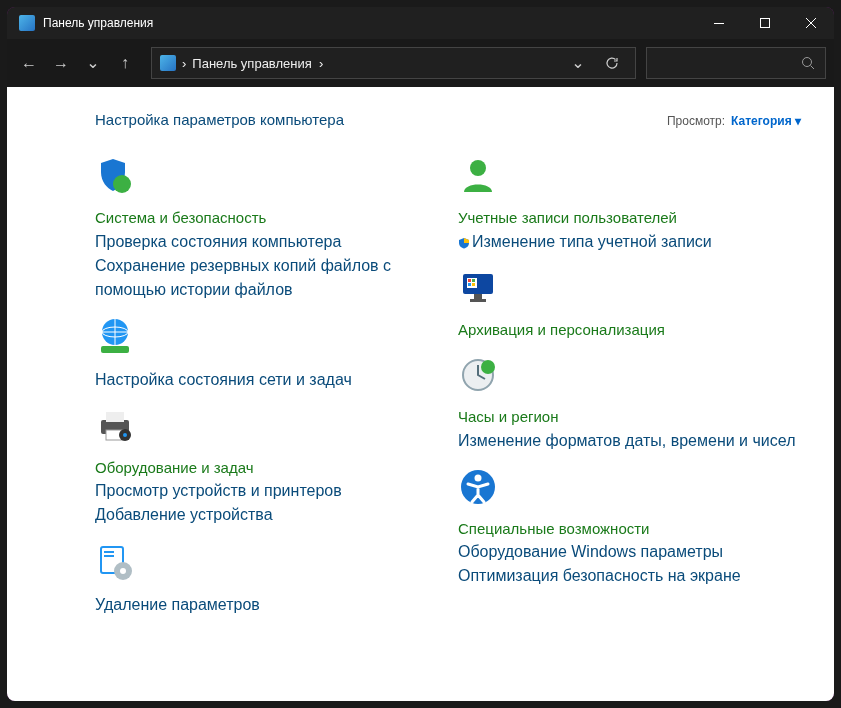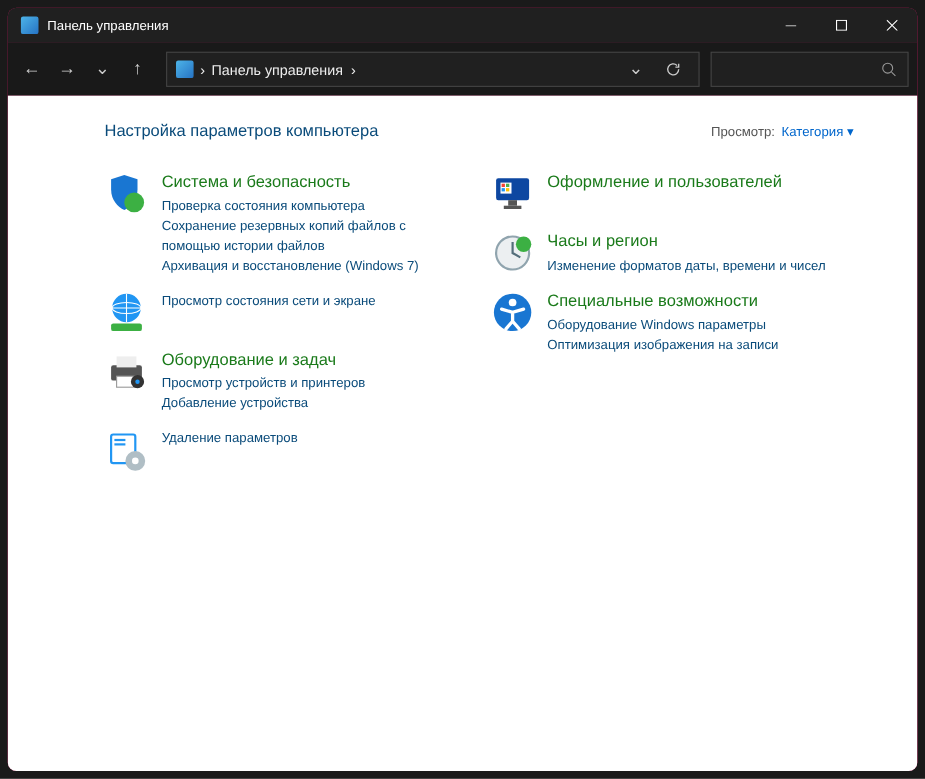--- a/index.html
+++ b/index.html
@@ -1,43 +1,43 @@
 <!DOCTYPE html>
 <html><head>
 <meta charset="utf-8">
 <style>
 * { margin: 0; padding: 0; box-sizing: border-box; font-family: "Segoe UI", Arial, sans-serif; }
 body { background: #1a1a1a; width: 841px; height: 708px; overflow: hidden; }
-.window { background: #be185d; border-radius: 8px; margin: 7px; height: 694px; overflow: hidden; display: flex; flex-direction: column; }
+.window { background: #701a75; border-radius: 8px; margin: 7px; height: 694px; overflow: hidden; display: flex; flex-direction: column; }
 .titlebar { background: #202020; color: #fff; height: 32px; display: flex; align-items: center; font-size: 12px; }
 .titlebar-icon { width: 16px; height: 16px; margin: 0 8px 0 12px; background: linear-gradient(135deg,#4db4e8,#2673c4); border-radius: 2px; }
 .titlebar-title { flex: 1; }
 .win-controls { display: flex; }
 .win-btn { width: 46px; height: 32px; display: flex; align-items: center; justify-content: center; color: #fff; cursor: pointer; }
 .navbar { background: #191919; height: 48px; display: flex; align-items: center; padding: 0 8px; gap: 4px; }
 .nav-arrows { display: flex; gap: 4px; }
 .nav-btn { width: 28px; height: 28px; display: flex; align-items: center; justify-content: center; color: #ccc; cursor: pointer; border-radius: 4px; }
 .addr-bar { flex: 1; height: 32px; background: #202020; border: 1px solid #444; display: flex; align-items: center; padding: 0 8px; color: #eee; font-size: 13px; gap: 6px; margin-left: 8px; }
 .addr-icon { width: 16px; height: 16px; background: linear-gradient(135deg,#4db4e8,#2673c4); border-radius: 2px; }
 .addr-text { flex: 1; }
 .addr-ctrl { display: flex; gap: 4px; }
 .addr-btn { width: 30px; height: 30px; display: flex; align-items: center; justify-content: center; color: #ccc; cursor: pointer; }
 .search-box { width: 180px; height: 32px; background: #202020; border: 1px solid #444; margin-left: 6px; display: flex; align-items: center; justify-content: flex-end; padding-right: 10px; }
-.content { flex: 1; background: #fff; padding: 24px 58px 24px 88px; overflow: auto; }
+.content { flex: 1; background: #fff; padding: 24px 33px 24px 88px; overflow: auto; }
 .header-row { display: flex; justify-content: space-between; align-items: baseline; margin-bottom: 28px; }
 .page-title { color: #0a4b7a; font-size: 15px; font-weight: 400; }
 .view-group { font-size: 12px; color: #555; display: flex; gap: 6px; align-items: flex-start; }
-.view-link { color: #0066cc; cursor: pointer; }
+.view-link { color: #0066cc; cursor: pointer; font-weight: bold; }
 .columns { display: flex; gap: 20px; }
 .col { flex: 1; }
-.cat { display: flex; gap: 12px; margin-bottom: 14px; }
+.cat { display: flex; gap: 12px; margin-bottom: 14px; flex-direction: column; }
 .cat-icon { width: 40px; height: 40px; flex-shrink: 0; display: flex; align-items: center; justify-content: center; }
 .cat-body { flex: 1; }
 .cat-title { color: #1a7a1a; font-size: 15px; cursor: pointer; line-height: 1.3; margin-bottom: 2px; }
-.cat-link { color: #0a4b7a; font-size: 12px; cursor: pointer; line-height: 1.5; display: block; }
+.cat-link { color: #0a4b7a; font-size: 16px; cursor: pointer; line-height: 1.5; display: block; }
 .shield-mini { display: inline-block; width: 12px; height: 12px; vertical-align: -2px; margin-right: 2px; }
 svg { display: block; }
 .chev { font-size: 16px; line-height: 1; }
 </style>
 </head>
 <body>
 
 <div class="window">
   <div class="titlebar">
     <div class="titlebar-icon"></div>
@@ -114,34 +114,33 @@
             <div class="cat-icon">
               <svg width="40" height="40" viewBox="0 0 40 40">
                 <path d="M18 3 L30 7 V16 C30 26 24 32 18 35 C12 32 6 26 6 16 V7 Z" fill="#1976d2"></path>
                 <circle cx="27" cy="28" r="9" fill="#3cb043"></circle>
               </svg>
             </div>
             <div class="cat-body">
               <div class="cat-title">Система и безопасность</div>
               <span class="cat-link">Проверка состояния компьютера</span>
               <span class="cat-link">Сохранение резервных копий файлов с помощью истории файлов</span>
-              <span class="cat-link">Архивация и восстановление (Windows 7)</span>
             </div>
           </div>
           <div class="cat">
             <div class="cat-icon">
               <svg width="40" height="40" viewBox="0 0 40 40">
                 <circle cx="20" cy="16" r="13" fill="#2196f3"></circle>
                 <ellipse cx="20" cy="16" rx="13" ry="5" fill="none" stroke="#fff" stroke-width="1"></ellipse>
                 <path d="M20 3 V29 M7 16 H33" stroke="#fff" stroke-width="1"></path>
                 <rect x="6" y="30" width="28" height="7" rx="2" fill="#3cb043"></rect>
               </svg>
             </div>
             <div class="cat-body">
-              <span class="cat-link">Просмотр состояния сети и экране</span>
+              <span class="cat-link">Настройка состояния сети и задач</span>
             </div>
           </div>
           <div class="cat">
             <div class="cat-icon">
               <svg width="40" height="40" viewBox="0 0 40 40">
                 <rect x="6" y="14" width="28" height="14" rx="2" fill="#555"></rect>
                 <rect x="11" y="6" width="18" height="10" fill="#eee"></rect>
                 <rect x="11" y="24" width="18" height="10" fill="#fff" stroke="#999"></rect>
                 <circle cx="30" cy="29" r="6" fill="#333"></circle>
                 <circle cx="30" cy="29" r="2" fill="#2196f3"></circle>
@@ -162,35 +161,50 @@
                 <circle cx="28" cy="30" r="9" fill="#b0bec5"></circle>
                 <circle cx="28" cy="30" r="3" fill="#fff"></circle>
               </svg>
             </div>
             <div class="cat-body">
               <span class="cat-link">Удаление параметров</span>
             </div>
           </div>
         </div>
       <div class="col" id="col-right">
+          <div class="cat">
+            <div class="cat-icon">
+              <svg width="40" height="40" viewBox="0 0 40 40">
+                <circle cx="20" cy="12" r="8" fill="#3cb043"></circle>
+                <path d="M6 36 C6 26 34 26 34 36 Z" fill="#3cb043"></path>
+              </svg>
+            </div>
+            <div class="cat-body">
+              <div class="cat-title">Учетные записи пользователей</div>
+              <span class="cat-link"><svg class="shield-mini" viewBox="0 0 12 12">
+                  <path d="M6 1 L11 3 V6 C11 9 8.5 11 6 11.5 C3.5 11 1 9 1 6 V3 Z" fill="#1976d2"></path>
+                  <path d="M6 1 L11 3 V6 L6 6 Z" fill="#ffc107"></path>
+                </svg>Изменение типа учетной записи</span>
+            </div>
+          </div>
           <div class="cat">
             <div class="cat-icon">
               <svg width="40" height="40" viewBox="0 0 40 40">
                 <rect x="5" y="6" width="30" height="20" rx="2" fill="#0d47a1"></rect>
                 <rect x="9" y="10" width="10" height="10" fill="#fff"></rect>
                 <rect x="10" y="11" width="3" height="3" fill="#f44336"></rect>
                 <rect x="14" y="11" width="3" height="3" fill="#4caf50"></rect>
                 <rect x="10" y="15" width="3" height="3" fill="#2196f3"></rect>
                 <rect x="14" y="15" width="3" height="3" fill="#ffc107"></rect>
                 <rect x="16" y="26" width="8" height="5" fill="#555"></rect>
                 <rect x="12" y="31" width="16" height="3" fill="#555"></rect>
               </svg>
             </div>
             <div class="cat-body">
-              <div class="cat-title">Оформление и пользователей</div>
+              <div class="cat-title">Архивация и персонализация</div>
             </div>
           </div>
           <div class="cat">
             <div class="cat-icon">
               <svg width="40" height="40" viewBox="0 0 40 40">
                 <circle cx="20" cy="20" r="15" fill="#eceff1" stroke="#90a4ae" stroke-width="2"></circle>
                 <path d="M20 10 V20 L27 24" stroke="#546e7a" stroke-width="2" fill="none"></path>
                 <circle cx="30" cy="12" r="7" fill="#3cb043"></circle>
               </svg>
             </div>
@@ -203,19 +217,19 @@
             <div class="cat-icon">
               <svg width="40" height="40" viewBox="0 0 40 40">
                 <circle cx="20" cy="20" r="17" fill="#1976d2"></circle>
                 <circle cx="20" cy="11" r="3.5" fill="#fff"></circle>
                 <path d="M10 17 L20 20 L30 17 M20 20 V28 M20 28 L14 35 M20 28 L26 35" stroke="#fff" stroke-width="3" fill="none" stroke-linecap="round"></path>
               </svg>
             </div>
             <div class="cat-body">
               <div class="cat-title">Специальные возможности</div>
               <span class="cat-link">Оборудование Windows параметры</span>
-              <span class="cat-link">Оптимизация изображения на записи</span>
+              <span class="cat-link">Оптимизация безопасность на экране</span>
             </div>
           </div>
         </div>
     </div>
   </div>
 </div>
 
 </body></html>

